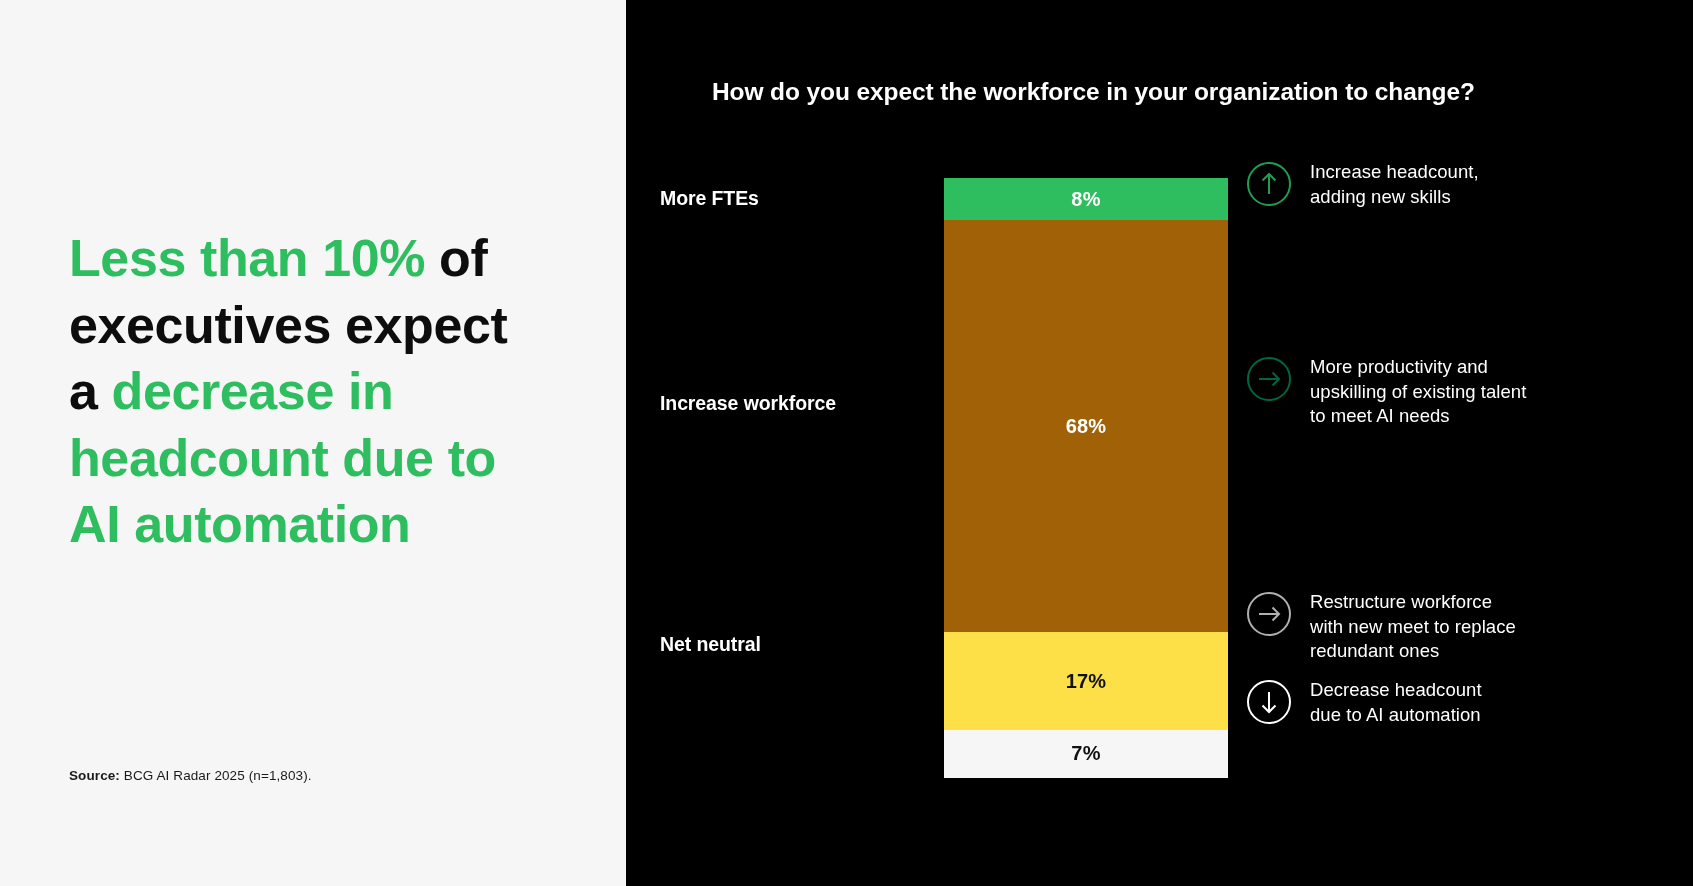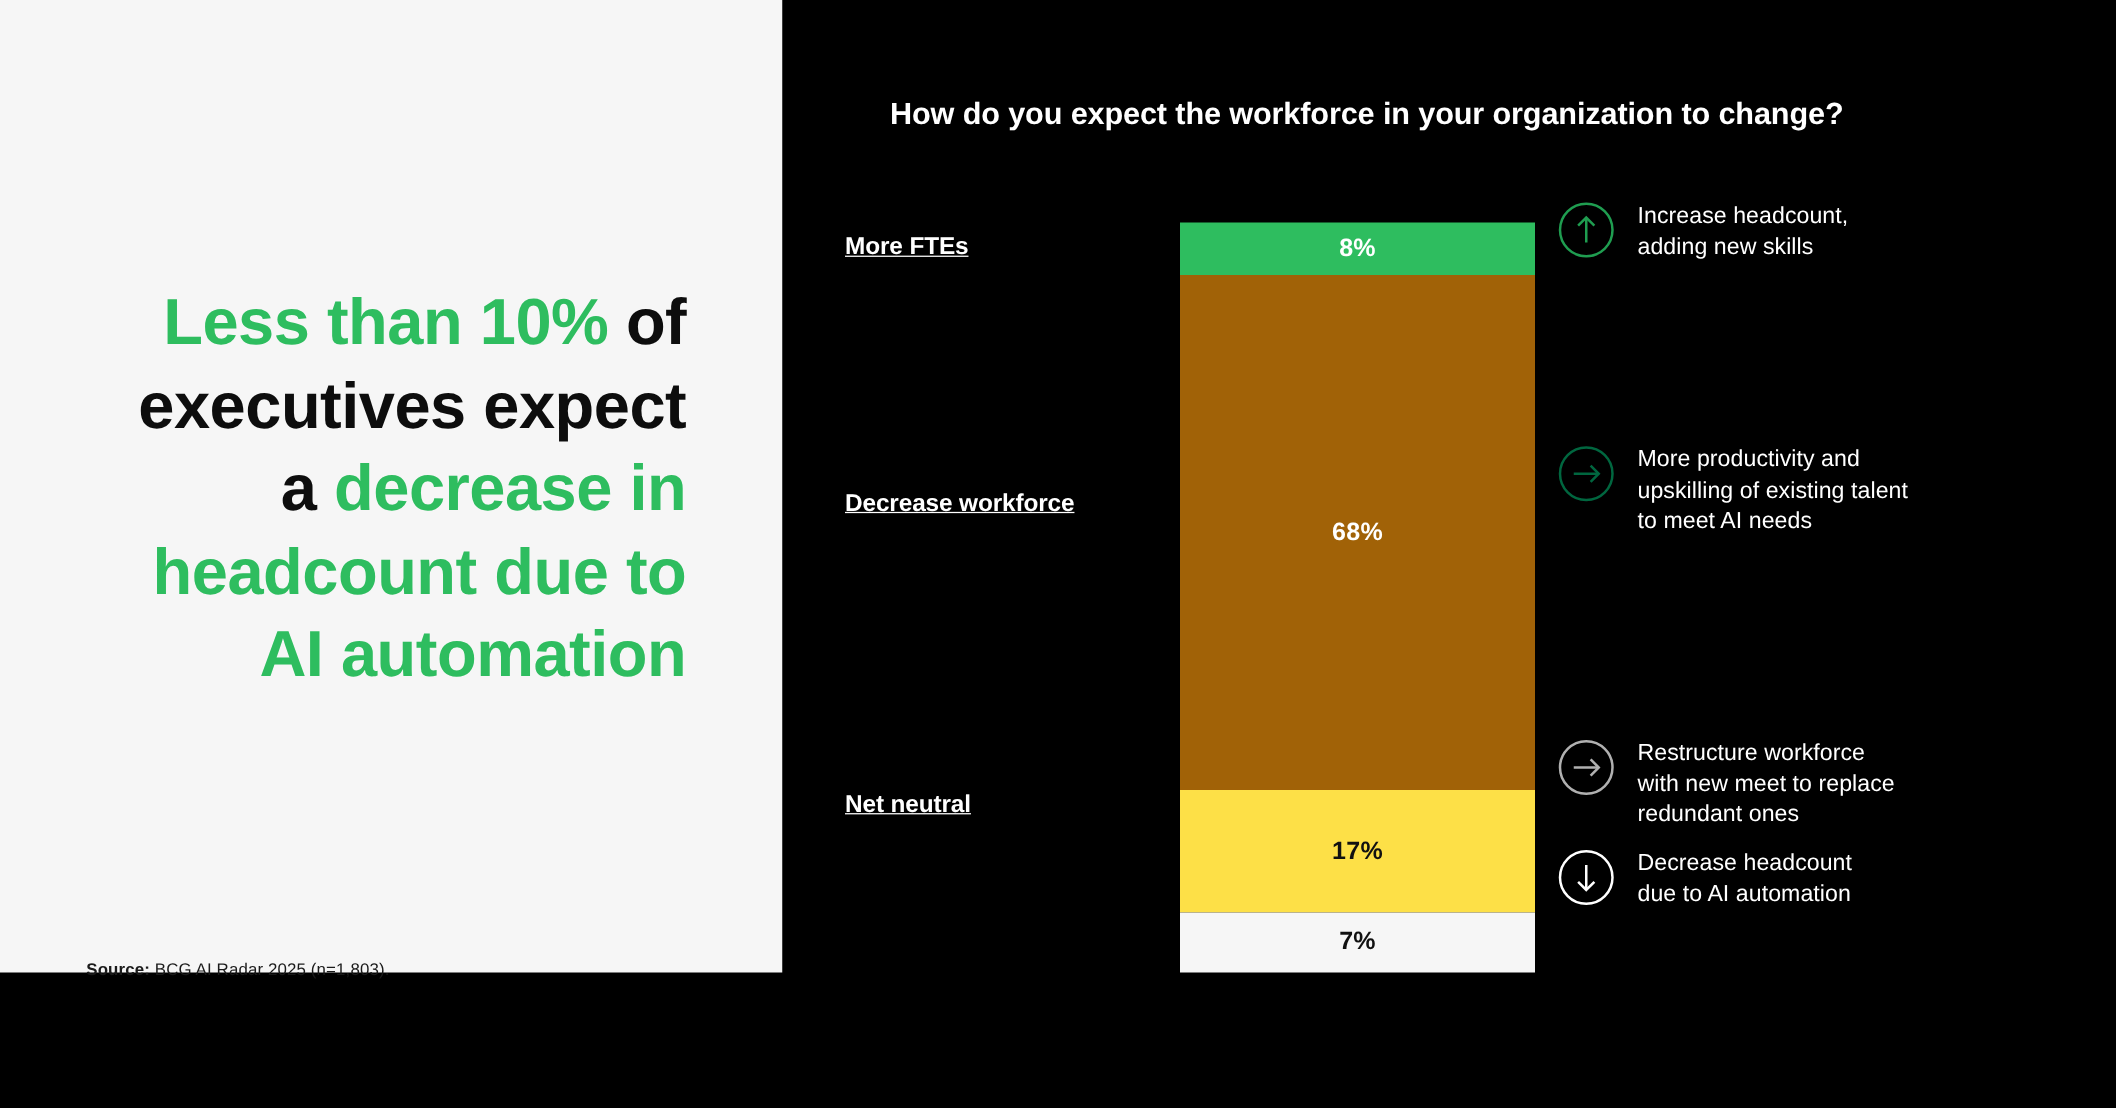--- a/index.html
+++ b/index.html
@@ -17,24 +17,23 @@
     position: relative;
     width: 1693px;
     height: 886px;
     display: flex;
   }
 
   
   .left-panel {
     position: relative;
     width: 626px;
-    height: 778px;
+    height: 886px;
     background: #f6f6f6;
     flex: 0 0 626px;
-    text-align: right;
   }
   .headline {
     position: absolute;
     left: 69px;
     top: 225px;
     width: 480px;
     font-size: 52px;
     line-height: 1.28;
     font-weight: 700;
     letter-spacing: -0.4px;
@@ -118,24 +117,23 @@
     white-space: nowrap;
   }
   .labels-col {
     position: absolute;
     left: 34px;  
     top: 178px;
     width: 260px;
     height: 600px;
   }
   .labels-col .row-label {
-    left: 16px;
+    left: 0;
     right: auto;
     transform: translateY(-50%);
-    text-decoration: underline;
   }
 
   
   .annot-col {
     position: absolute;
     left: 620px;  
     top: 0;
     width: 440px;
     height: 728px;
   }
@@ -178,21 +176,21 @@
   </div>
 
   <div class="right-panel">
 
     <div class="chart-title">How do you expect the workforce in your organization to change?</div>
 
     <div class="chart-area">
 
       <div class="labels-col">
         <div class="row-label" style="top:20px;">More FTEs</div>
-        <div class="row-label" style="top:225px;">Decrease workforce</div>
+        <div class="row-label" style="top:225px;">Increase workforce</div>
         <div class="row-label" style="top:466px;">Net neutral</div>
       </div>
 
       <div class="bar-stack">
         <div class="seg" style="height:7.0%;background:#2ebd5f;">
           <span class="seg-value" style="color:#ffffff;">8%</span>
         </div>
         <div class="seg" style="height:68.7%;background:#a16207;">
           <span class="seg-value" style="color:#ffffff;">68%</span>
         </div>

